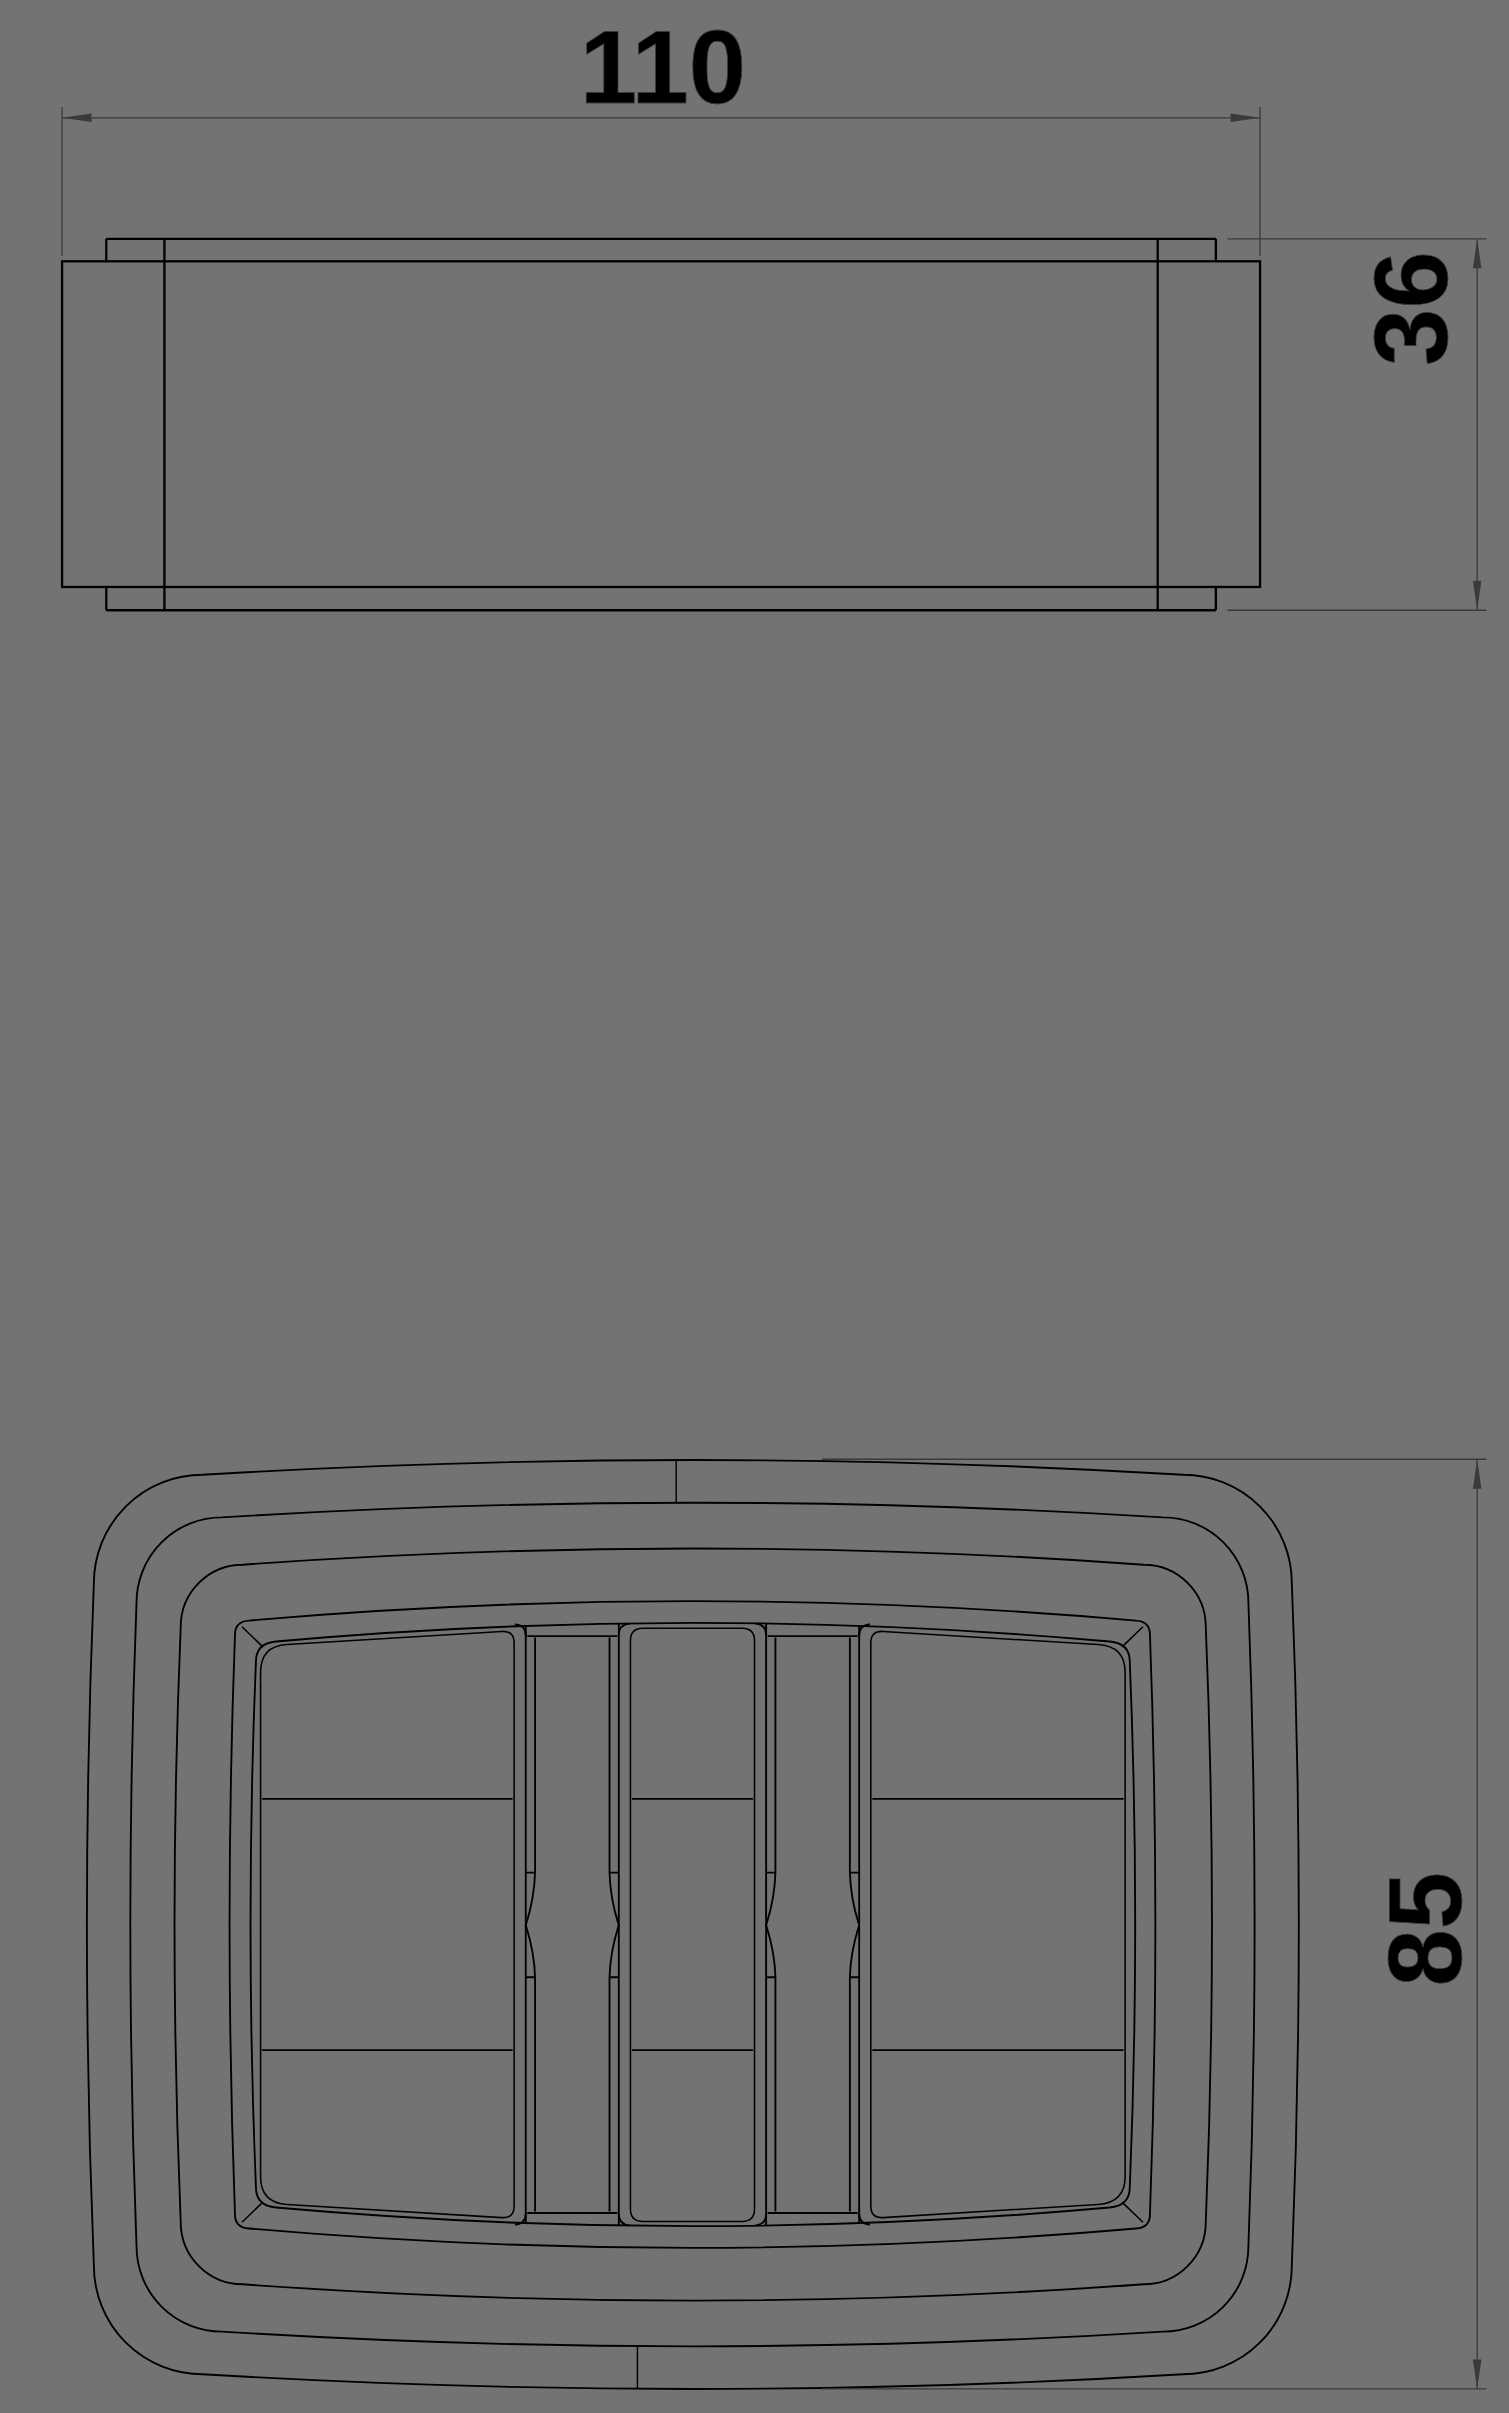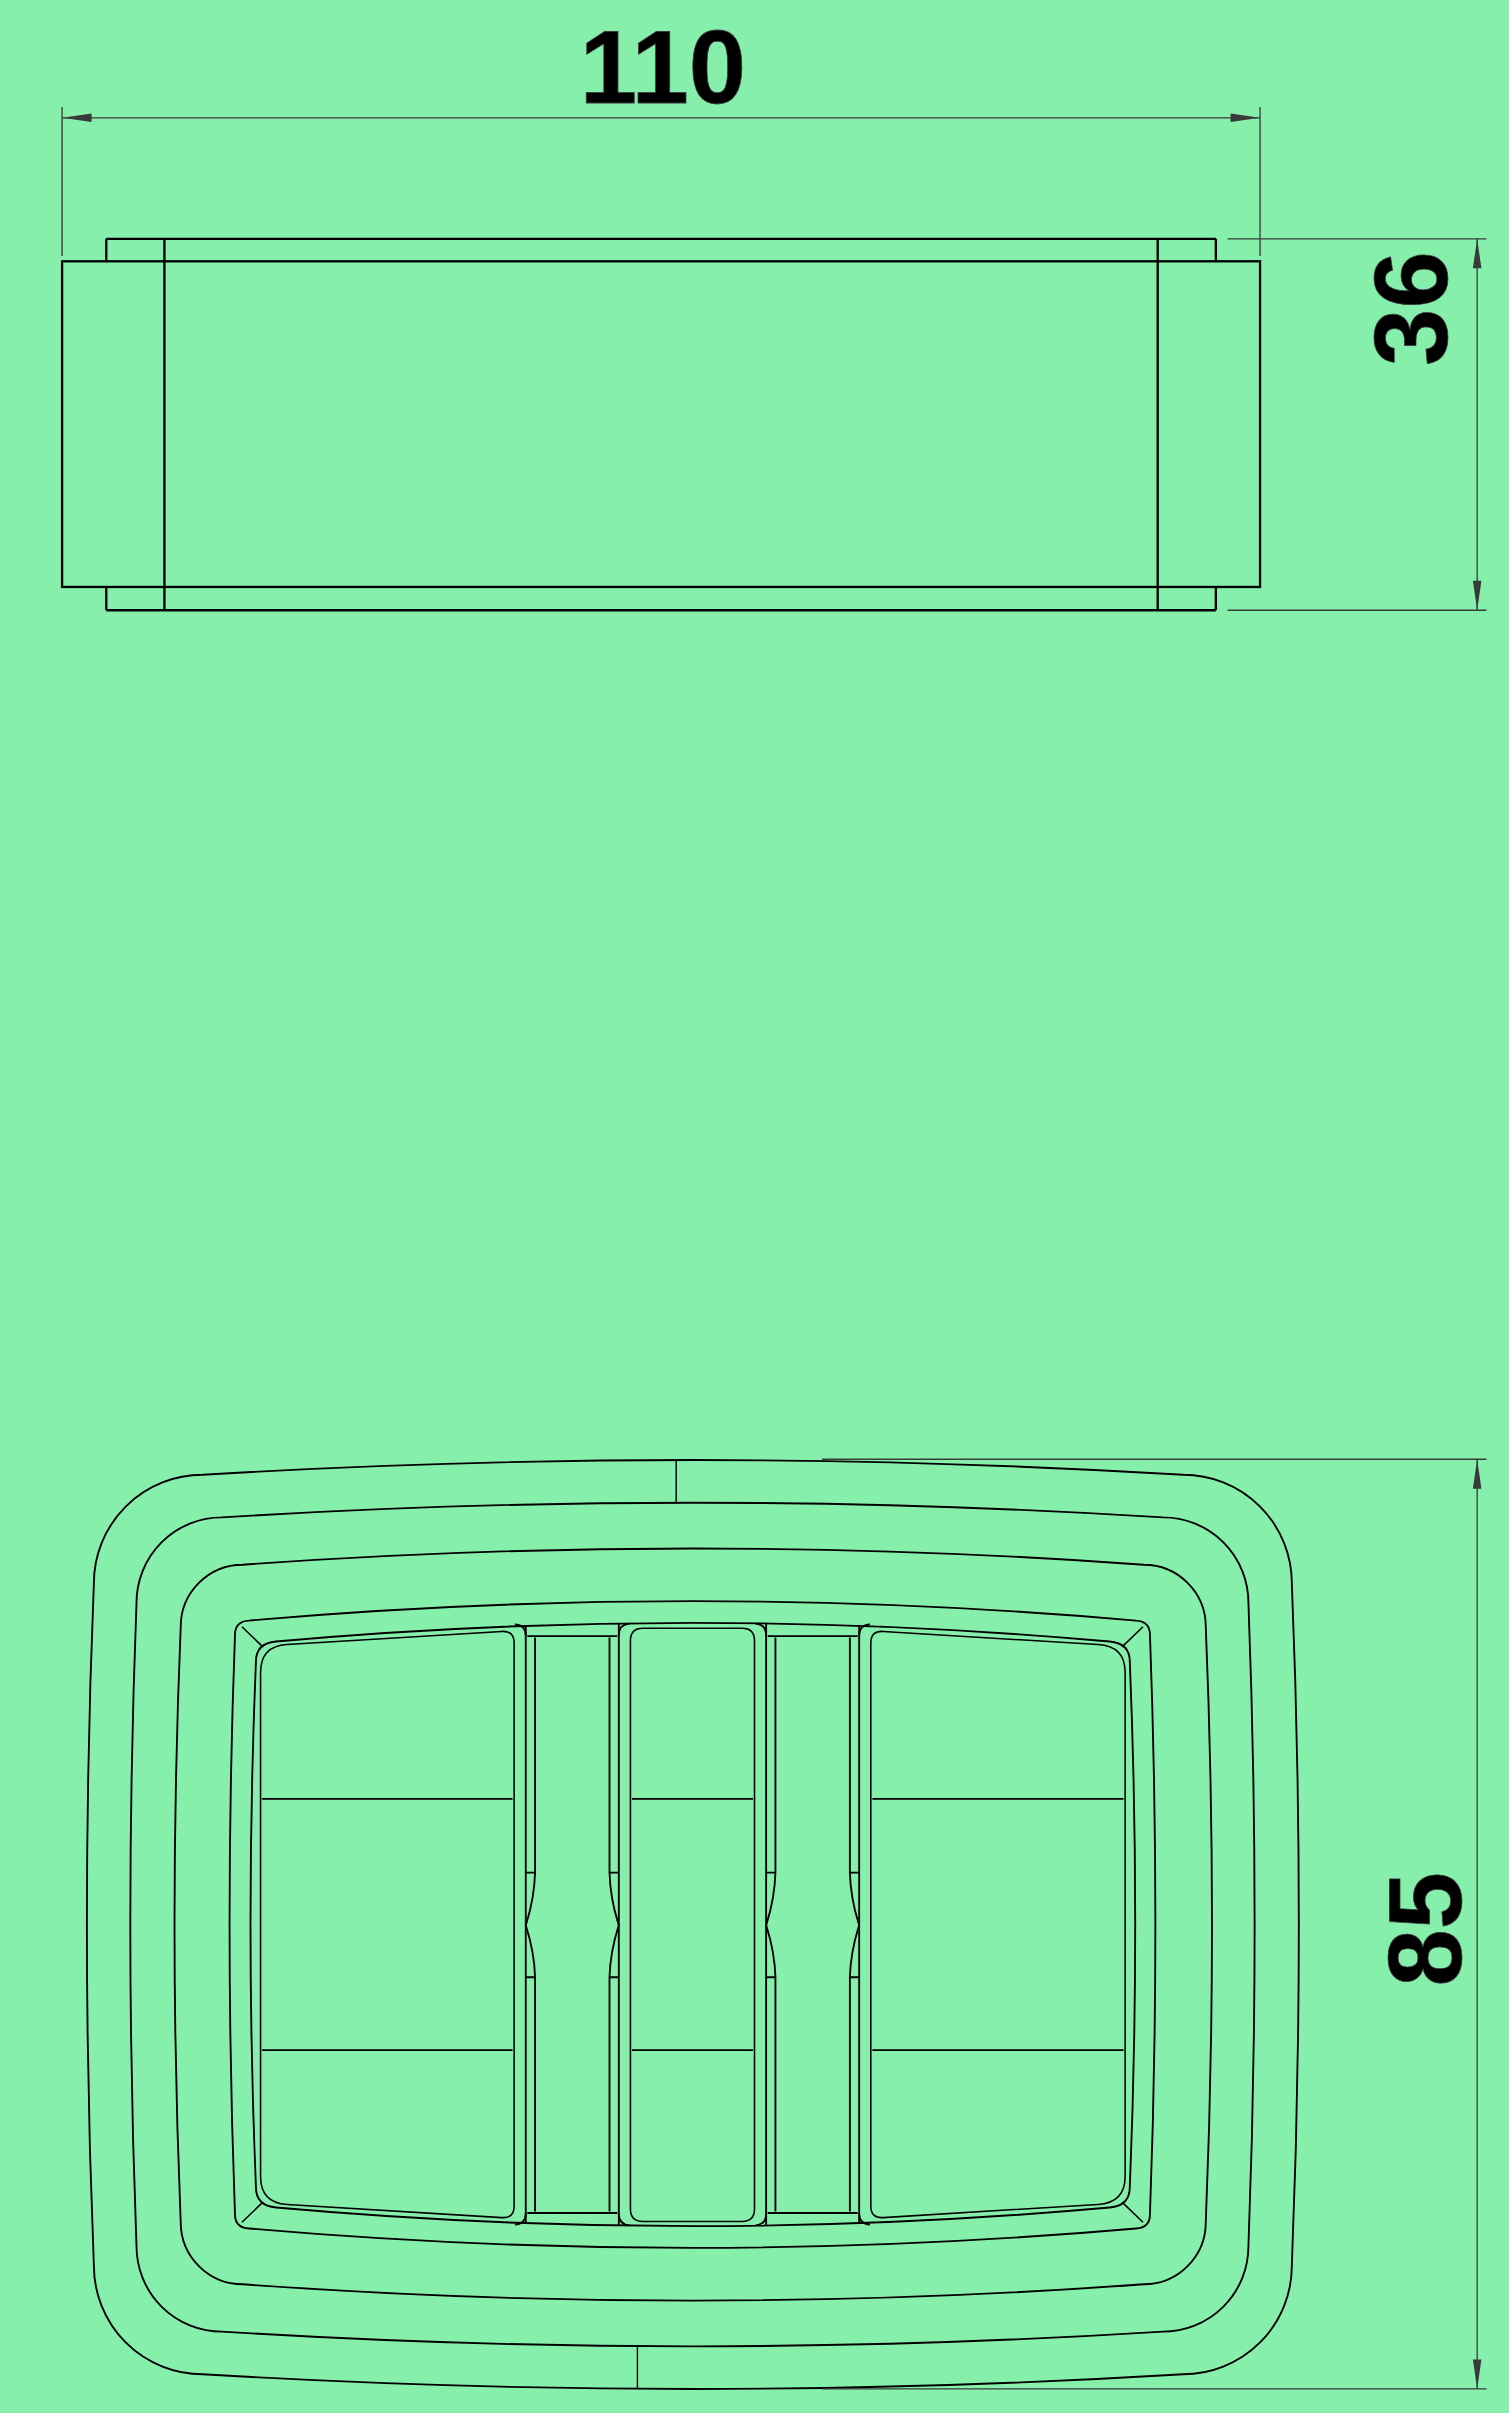--- a/index.html
+++ b/index.html
@@ -6,21 +6,21 @@
     margin: 0;
     padding: 0;
     background: #ffffff;
     width: 1509px;
     height: 2413px;
     overflow: hidden;
   }
   #drawing-root {
     width: 1509px;
     height: 2413px;
-    background: #86efac;
+    background: #737373;
   }
   svg { display: block; }
   
   .part path, .part rect, .part line { fill: none; stroke-width: 3; stroke-linecap: butt; stroke-linejoin: miter; }
   .plan path, .plan line { fill: none; stroke-width: 2.4; stroke-linecap: butt; stroke-linejoin: round; }
   .plan .fine { stroke-width: 2; }
   .plan .seam { stroke-width: 1.8; }
   
   .dims path, .dims line { fill: none; stroke-width: 1.7; }
   .dims polygon { stroke: none; }

